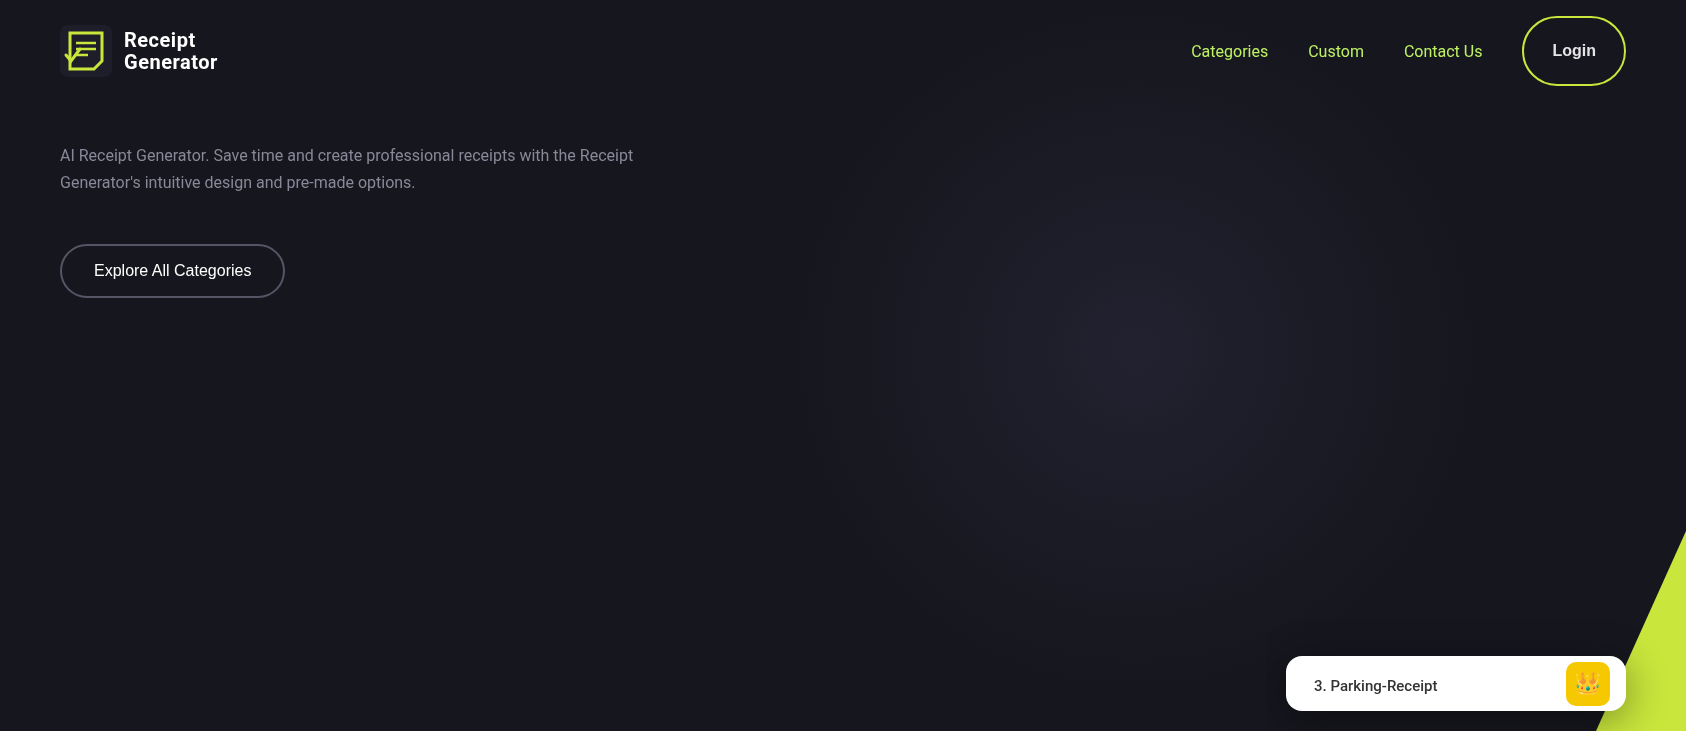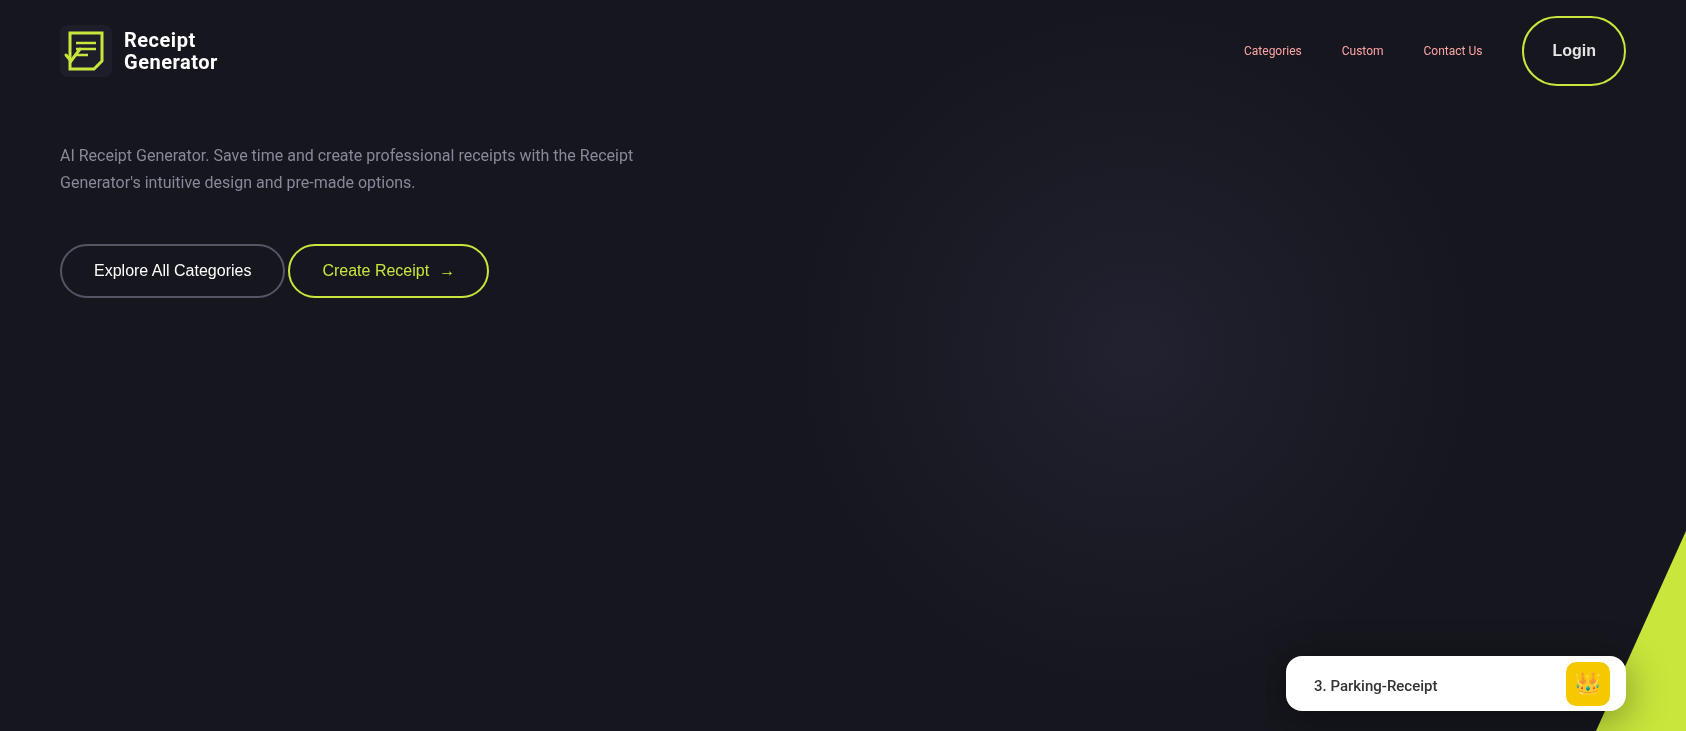--- a/index.html
+++ b/index.html
@@ -58,22 +58,22 @@
       letter-spacing: 0.5px;
     }
 
     .nav-links {
       display: flex;
       align-items: center;
       gap: 40px;
     }
 
     .nav-link {
-      color: #fca5a5;
-      font-size: 12px;
+      color: #bef264;
+      font-size: 16px;
       text-decoration: none;
       cursor: pointer;
     }
 
     .login-btn {
       color: #e5e5e5;
       font-size: 16px;
       font-weight: 600;
       border: 2px solid #c8e63c;
       border-radius: 50px;
@@ -102,21 +102,21 @@
 
     .hero-subtitle {
       color: #888899;
       font-size: 16px;
       line-height: 1.7;
       max-width: 620px;
     }
 
     .hero-buttons {
       display: flex;
-      gap: 3px;
+      gap: 12px;
       margin-top: 48px;
     }
 
     .btn-explore {
       color: #ffffff;
       background: transparent;
       border: 2px solid #555566;
       border-radius: 50px;
       padding: 16px 32px;
       font-size: 16px;
@@ -234,24 +234,20 @@
     <button class="login-btn">Login</button>
   </div>
 </nav>
 
 <section class="hero">
 
   <p class="hero-subtitle">AI Receipt Generator. Save time and create professional receipts with the Receipt Generator's intuitive design and pre-made options.</p>
 
   <div class="hero-buttons">
     <button class="btn-explore">Explore All Categories</button>
-    <button class="btn-create">
-      <span>Create Receipt</span>
-      <span>→</span>
-    </button>
   </div>
 </section>
 
 <div class="card-preview-wrapper">
   <div class="green-triangle"></div>
   <div class="receipt-card">
     <span class="receipt-card-label">3. Parking-Receipt</span>
     <div class="receipt-card-icon">
       <span>👑</span>
     </div>

